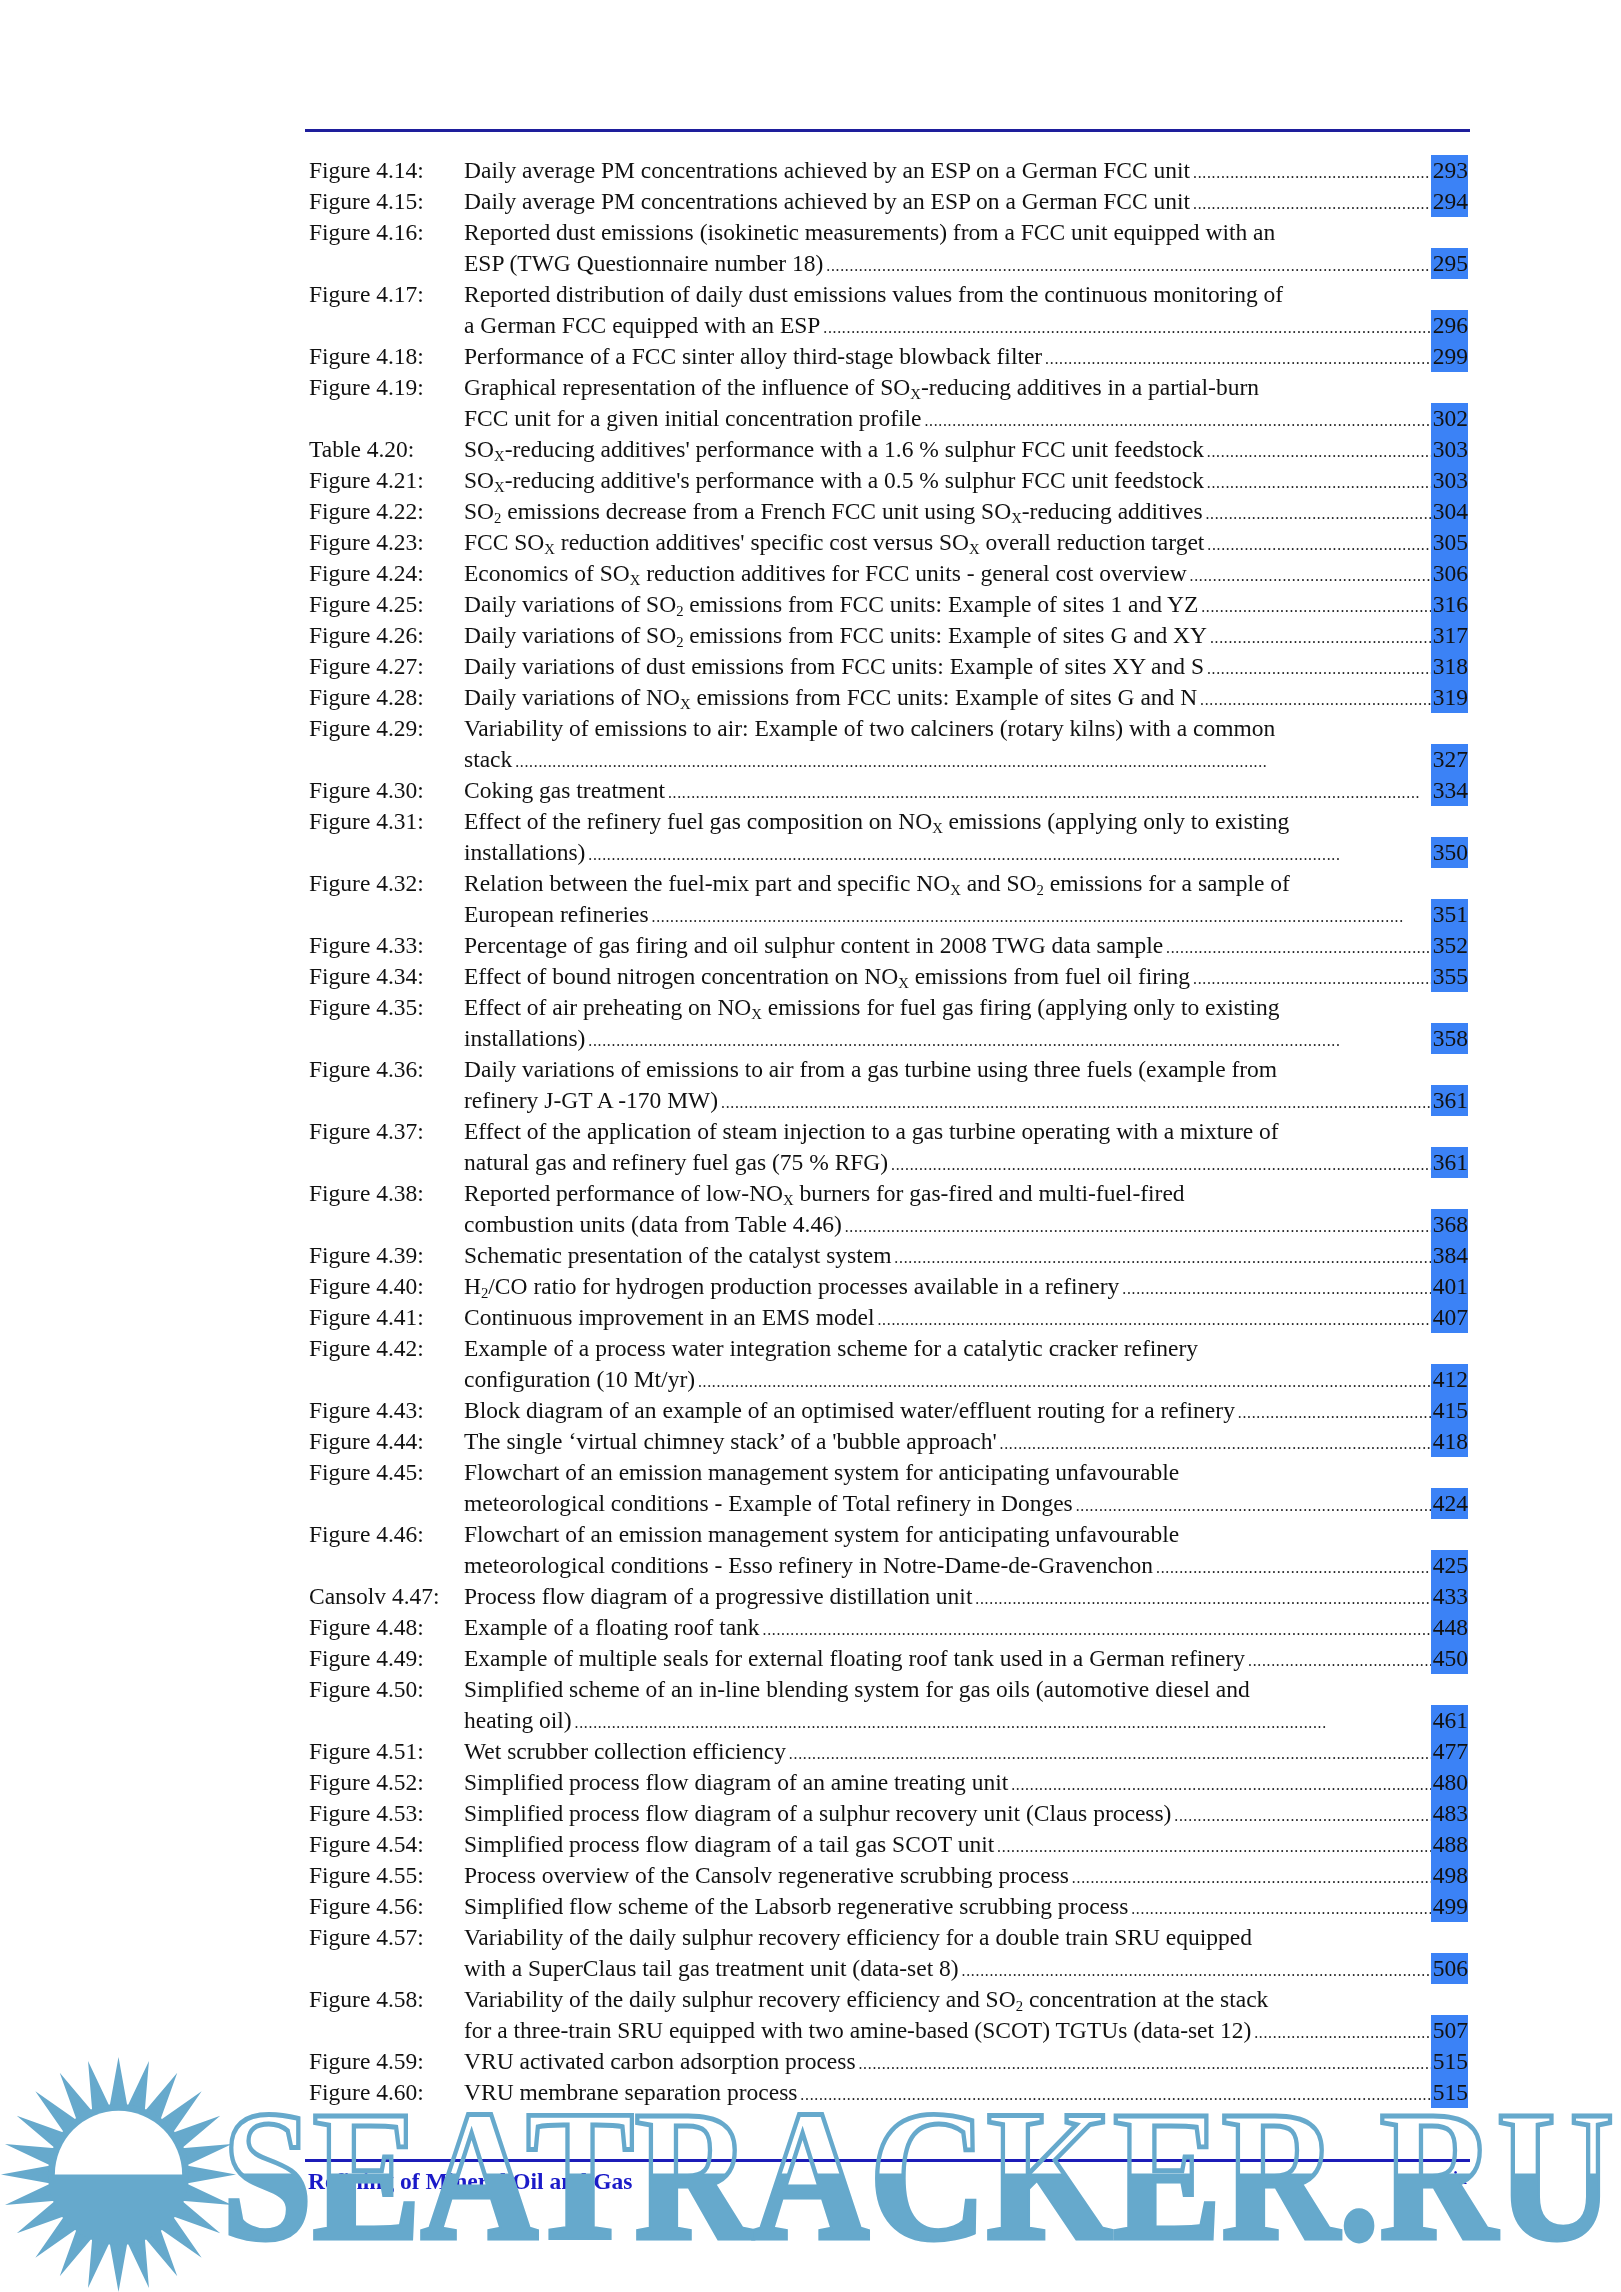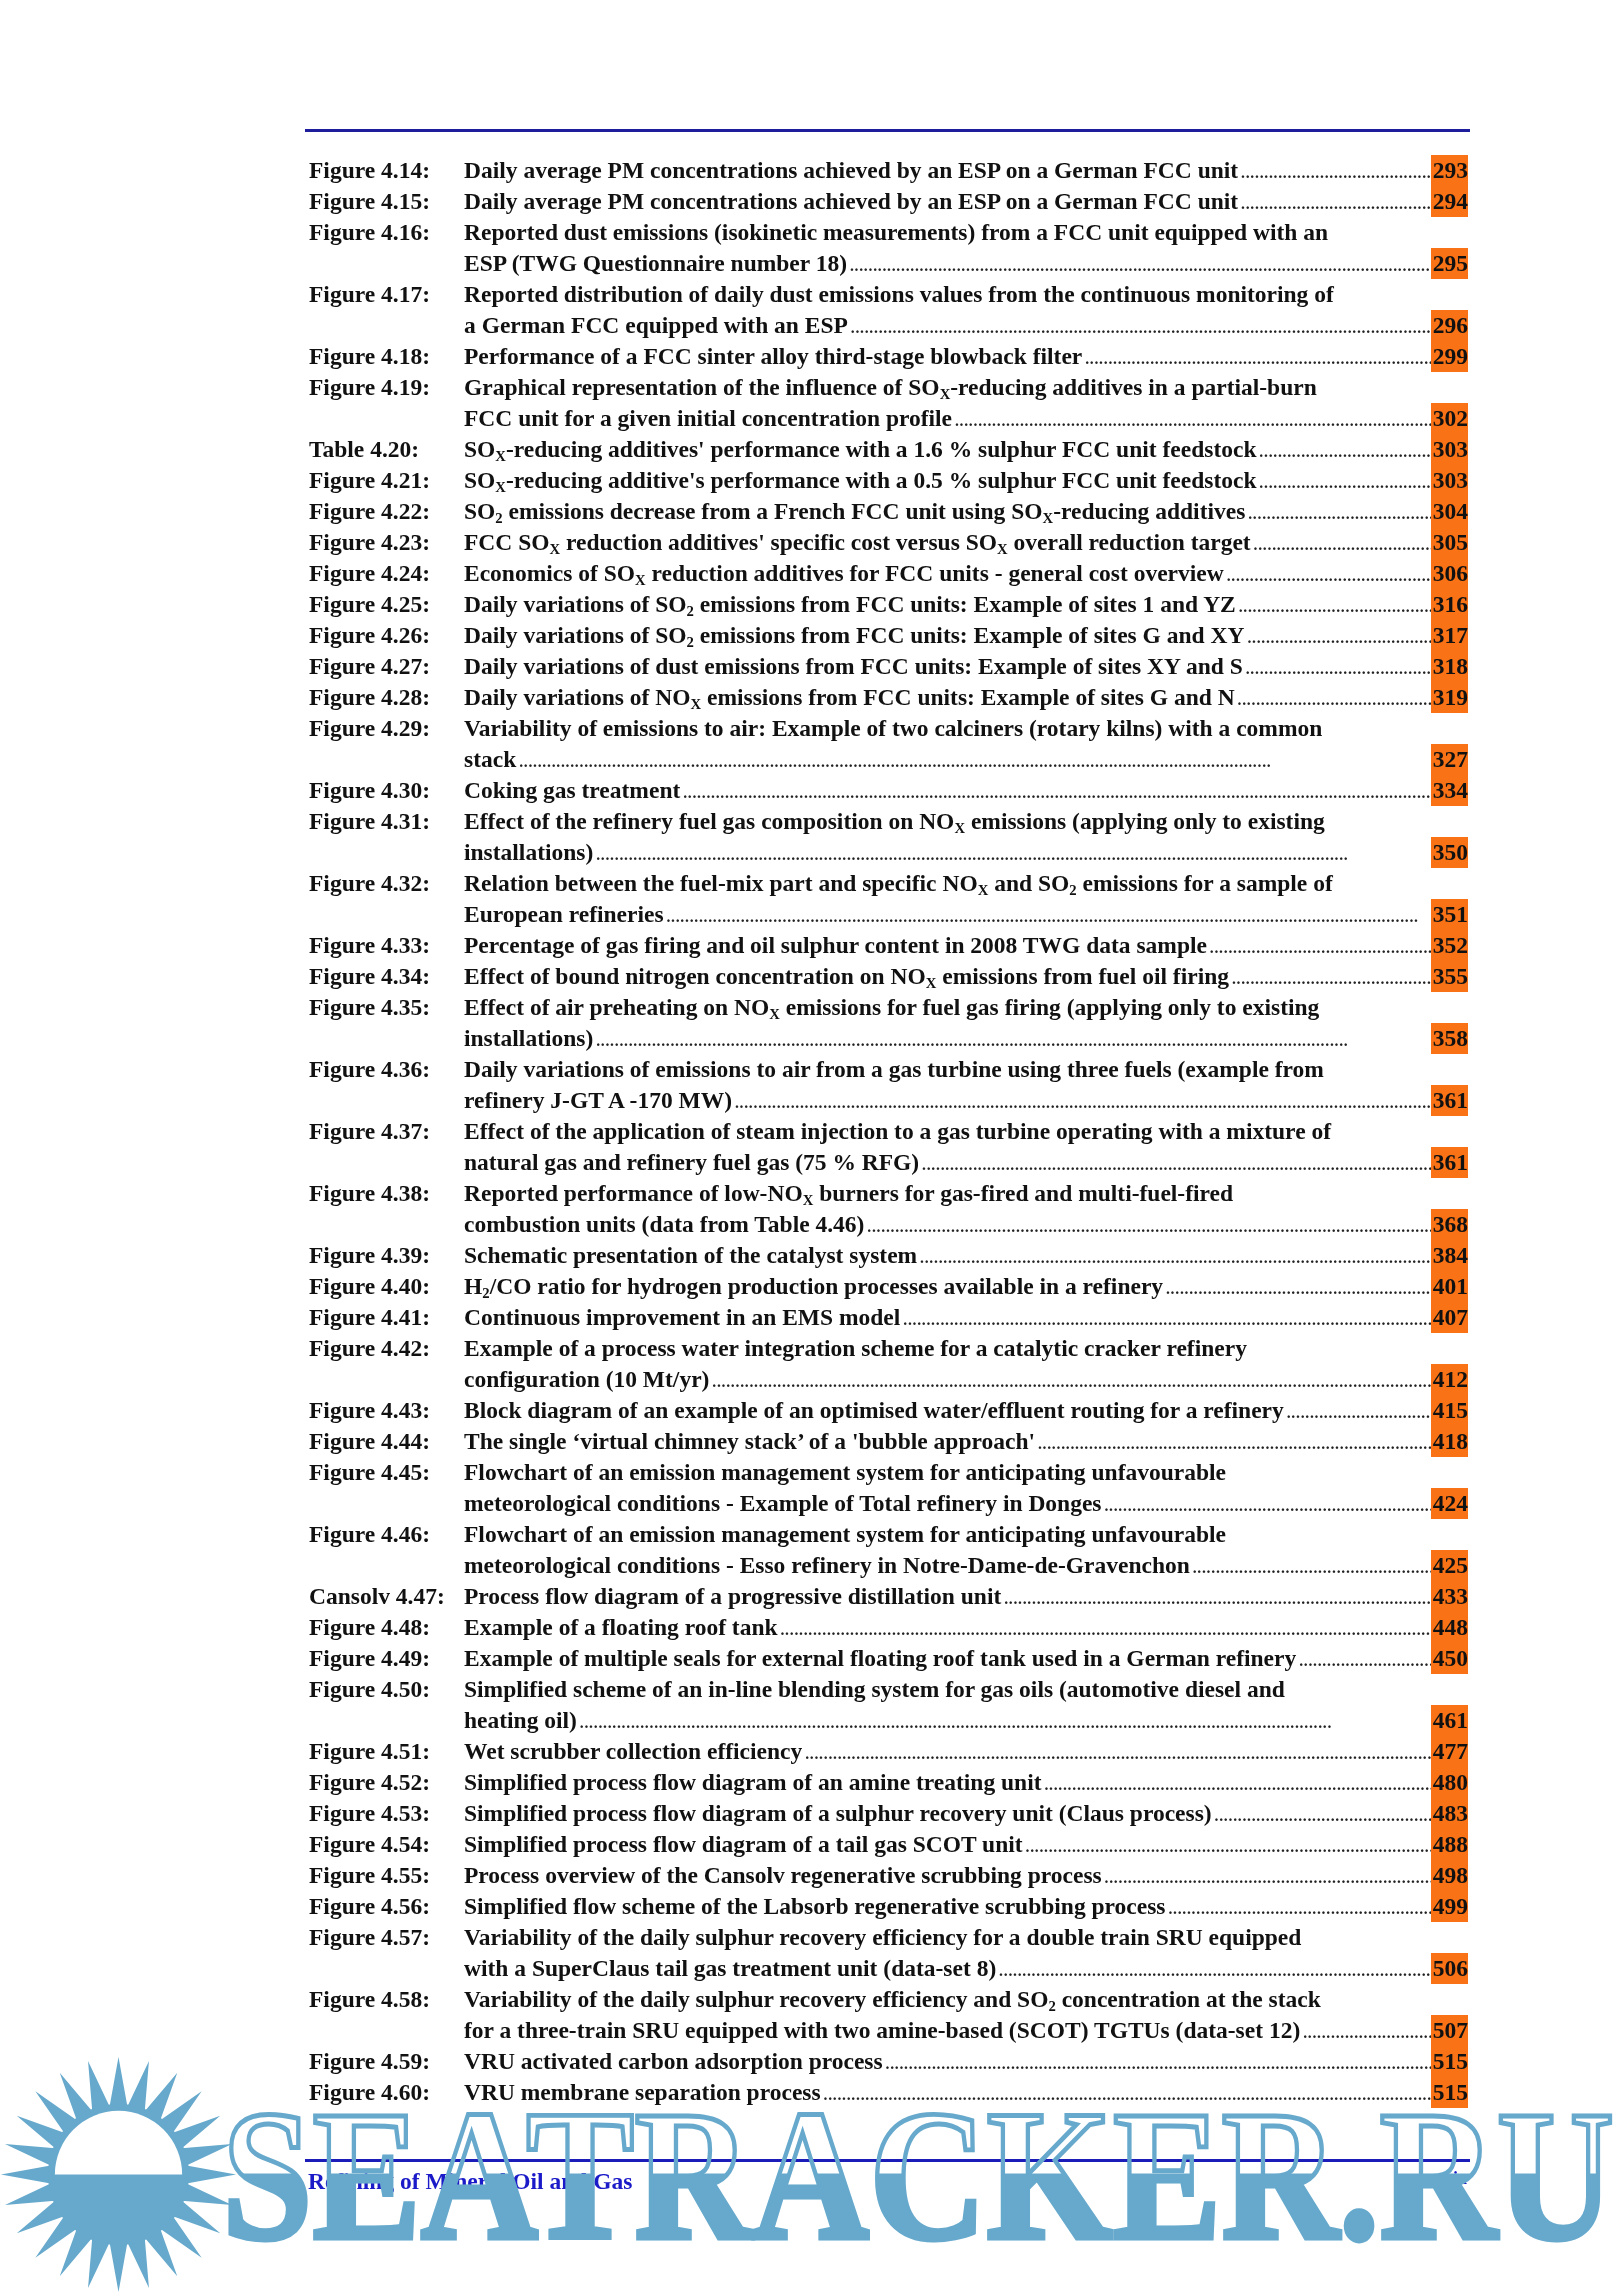--- a/index.html
+++ b/index.html
@@ -2,28 +2,28 @@
 <html><head>
 <meta charset="utf-8">
 <style>
   html, body { margin: 0; padding: 0; background: #ffffff; }
   body { width: 1621px; height: 2293px; position: relative; overflow: hidden;
          font-family: "Liberation Serif", "DejaVu Serif", serif; color: #111; }
   .rule { position: absolute; left: 305px; width: 1165px; height: 2.9px; background: #1e1e9c; }
   .rule.top { top: 129px; }
   .rule.bottom { top: 2159px; background: #1c1cb8; }
   .toc { position: absolute; top: 155px; left: 309px; width: 1159px; }
-  .entry { display: block; font-weight: bold; }
+  .entry { display: block; }
   .line { position: relative; height: 31px; line-height: 31px; font-size: 23.5px; white-space: nowrap; }
   .fig { position: absolute; left: 0; top: 0; width: 155px; }
   .desc { position: absolute; left: 155px; right: 0; top: 0; display: flex; align-items: baseline; overflow: hidden; }
   .desc .txt { flex: 0 0 auto; padding-right: 2.9px; background: #fff; }
   .desc .leader { flex: 1 1 auto; overflow: hidden; white-space: nowrap; color: #222; letter-spacing: 1px; font-size: 15.7px; }
   .desc .leader::before { content: ". . . . . . . . . . . . . . . . . . . . . . . . . . . . . . . . . . . . . . . . . . . . . . . . . . . . . . . . . . . . . . . . . . . . . . . . . . . . . . . . . . . . . . . . . . . . . . . . . . . . . . . . . . . . . . . . . . . . . . . . . . . . . . . . . . . . . . . . . . . . . . . . . . . . . . . . . . . . . . . . . ."; letter-spacing: -1.6px; }
-  .desc .page { flex: 0 0 auto; padding-left: 2px; background: #f97316; }
+  .desc .page { flex: 0 0 auto; padding-left: 2px; background: #3b82f6; }
   sub { font-size: 14.7px; vertical-align: -3.9px; line-height: 0; }
   .footer-title { position: absolute; left: 308px; top: 2168px; font-size: 23.5px; font-weight: bold; color: #1a1ac8; font-family: Liberation Serif, serif; }
   .footer-page { position: absolute; right: 154px; top: 2168px; font-size: 18px; font-weight: bold; color: #1a1ac8; }
   .wm-logo { position: absolute; left: 0; top: 2056px; width: 237px; height: 237px; }
   .wm-text { position: absolute; left: 222px; top: 2098px; width: 1400px; height: 157px; pointer-events: none; }
 </style>
 </head>
 <body>
 
 <div class="rule top"></div>

